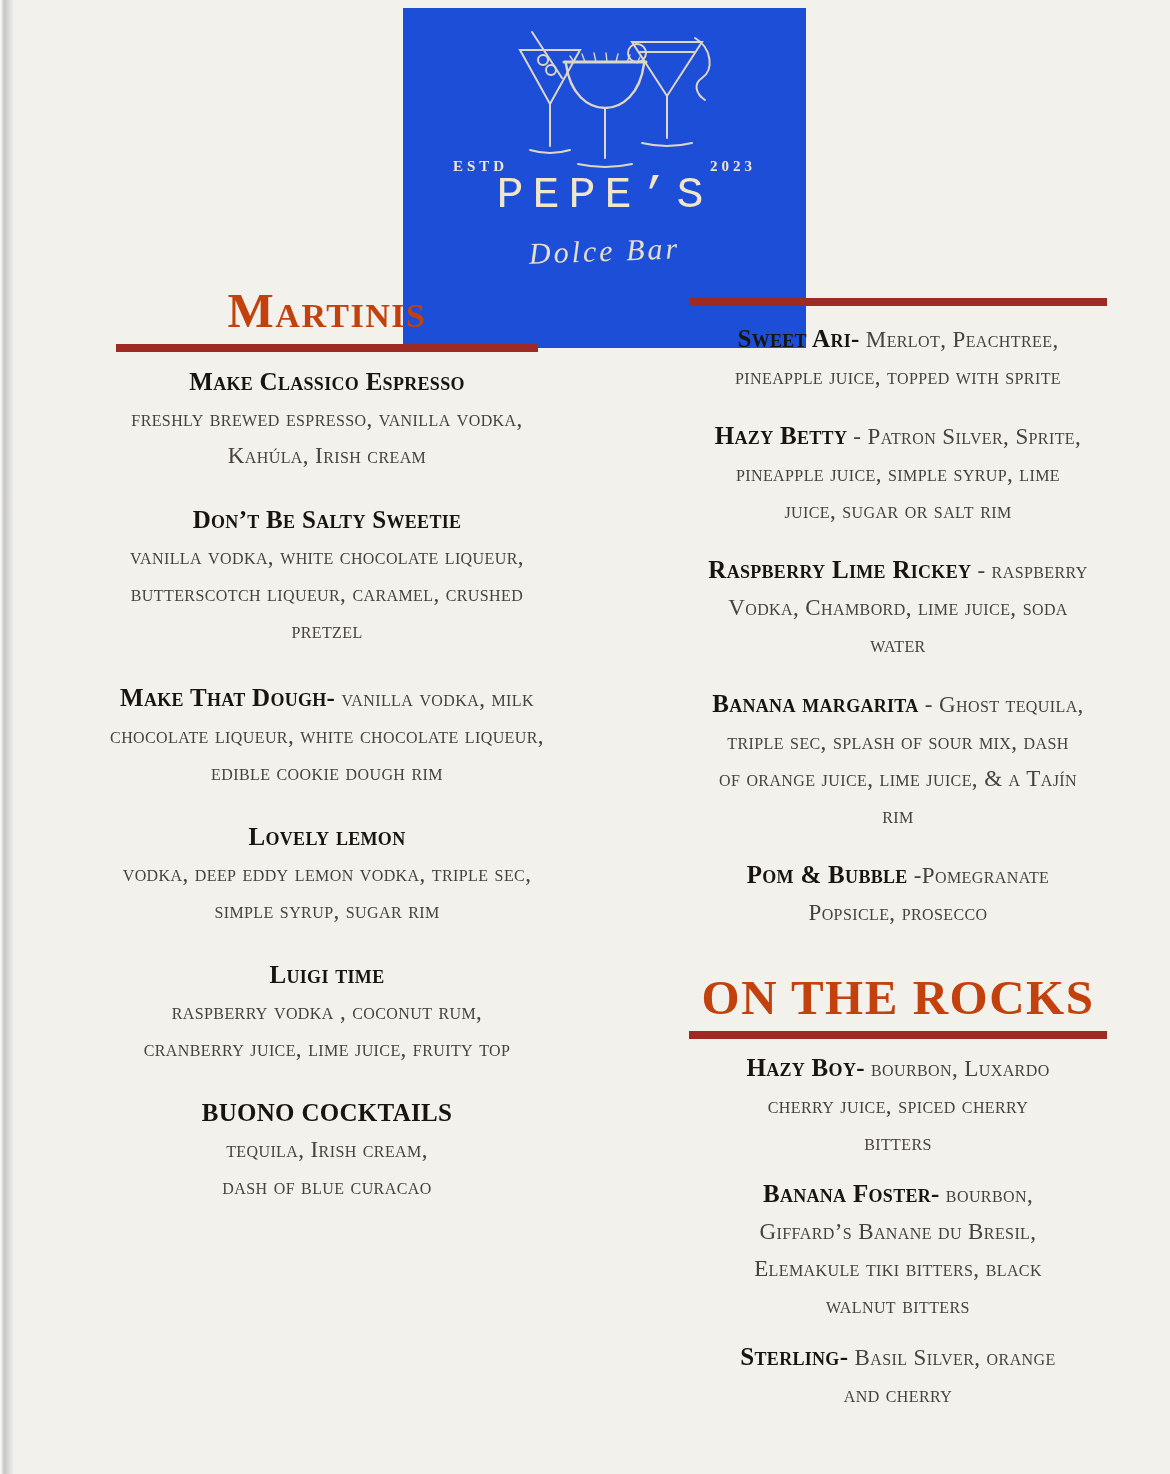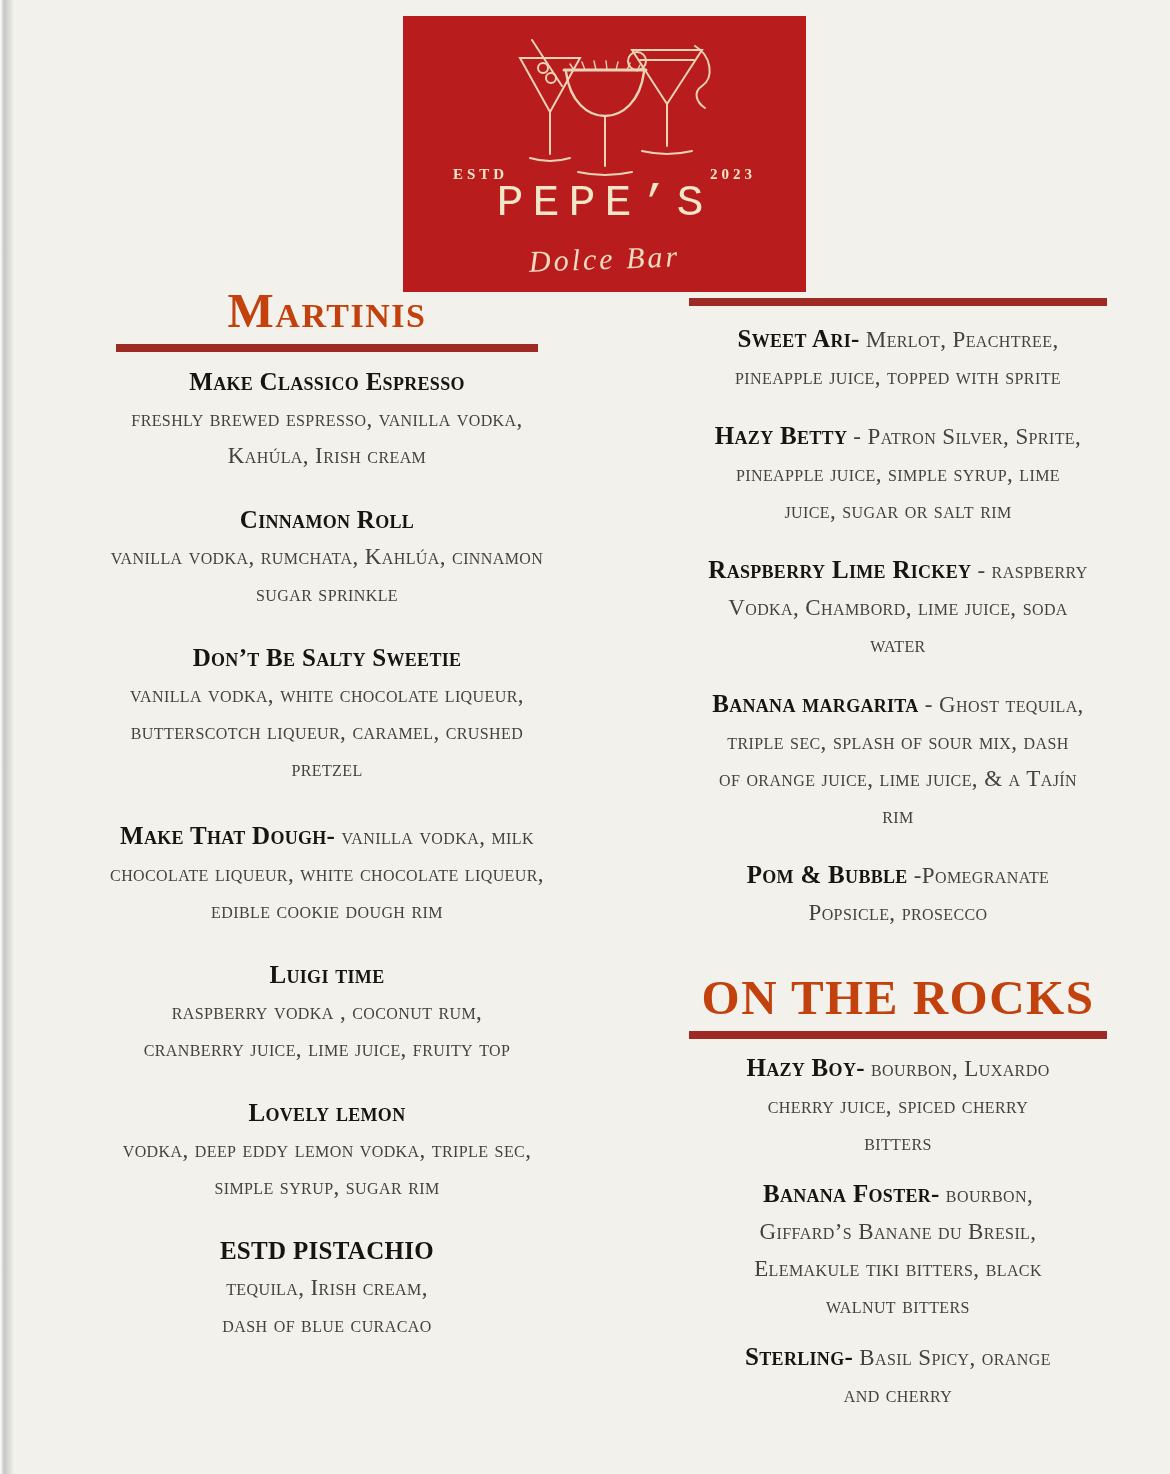--- a/index.html
+++ b/index.html
@@ -9,22 +9,22 @@
     font-family:"Liberation Serif","DejaVu Serif",serif;
     color:#1c1916;
   }
   
   .page-edge{
     position:absolute;left:0;top:0;bottom:0;width:14px;
     background:linear-gradient(to right,#ffffff 0%,#c6c6c4 30%,rgba(242,241,236,0) 100%);
   }
   
   .logo{
-    position:absolute;left:403px;top:16px;width:403px;height:276px;
-    background:#b91c1c;color:#f2e6c9;
+    position:absolute;left:403px;top:8px;width:403px;height:340px;
+    background:#1d4ed8;color:#f2e6c9;
   }
   .logo-glasses{position:absolute;top:12px;left:50%;transform:translateX(-50%);}
   .estd-row{
     position:absolute;top:150px;left:0;right:0;
     display:flex;justify-content:space-between;padding:0 50px;
     font-size:15px;letter-spacing:4px;font-weight:bold;
   }
   .brand{
     position:absolute;top:162px;left:0;right:0;text-align:center;
     font-size:45px;letter-spacing:9px;font-weight:normal;font-family:Liberation Mono, monospace;
@@ -106,47 +106,42 @@
   <section class="col col-left">
       <div class="menu-section">
         <h2 class="section-title">Martinis</h2>
         <div class="divider"></div>
         <div class="menu-item">
           <div class="item-name">Make Classico Espresso</div>
           <div class="item-desc">freshly brewed espresso, vanilla vodka,
 Kahúla, Irish cream</div>
         </div>
         <div class="menu-item">
-          <div class="item-name">Cinnamon Roll</div>
-          <div class="item-desc">vanilla vodka, rumchata, Kahlúa, cinnamon
-sugar sprinkle</div>
-        </div>
-        <div class="menu-item">
           <div class="item-name">Don’t Be Salty Sweetie</div>
           <div class="item-desc">vanilla vodka, white chocolate liqueur,
 butterscotch liqueur, caramel, crushed
 pretzel</div>
         </div>
         <div class="menu-item">
           <div class="item-desc inline"><span class="item-name">Make That Dough-</span><span>  vanilla vodka, milk
 chocolate liqueur, white chocolate liqueur,
 edible cookie dough rim</span></div>
         </div>
         <div class="menu-item">
+          <div class="item-name">Lovely lemon</div>
+          <div class="item-desc">vodka, deep eddy lemon vodka, triple sec,
+simple syrup, sugar rim</div>
+        </div>
+        <div class="menu-item">
           <div class="item-name">Luigi time</div>
           <div class="item-desc">raspberry vodka , coconut rum,
 cranberry juice, lime juice, fruity top</div>
         </div>
         <div class="menu-item">
-          <div class="item-name">Lovely lemon</div>
-          <div class="item-desc">vodka, deep eddy lemon vodka, triple sec,
-simple syrup, sugar rim</div>
-        </div>
-        <div class="menu-item">
-          <div class="item-name">ESTD PISTACHIO</div>
+          <div class="item-name">BUONO COCKTAILS</div>
           <div class="item-desc">tequila, Irish cream,
 dash of blue curacao</div>
         </div>
       </div>
     </section>
   <section class="col col-right">
       <div class="menu-section">
         <div class="divider"></div>
         <div class="menu-item">
           <div class="item-desc inline"><span class="item-name">Sweet Ari-</span><span> Merlot, Peachtree,
@@ -181,18 +176,18 @@
 cherry juice, spiced cherry
 bitters</span></div>
         </div>
         <div class="menu-item">
           <div class="item-desc inline"><span class="item-name">Banana Foster-</span><span> bourbon,
 Giffard’s Banane du Bresil,
 Elemakule tiki bitters, black
 walnut bitters</span></div>
         </div>
         <div class="menu-item">
-          <div class="item-desc inline"><span class="item-name">Sterling-</span><span> Basil Spicy, orange
+          <div class="item-desc inline"><span class="item-name">Sterling-</span><span> Basil Silver, orange
 and cherry</span></div>
         </div>
       </div>
     </section>
 </main>
 
 </body></html>

